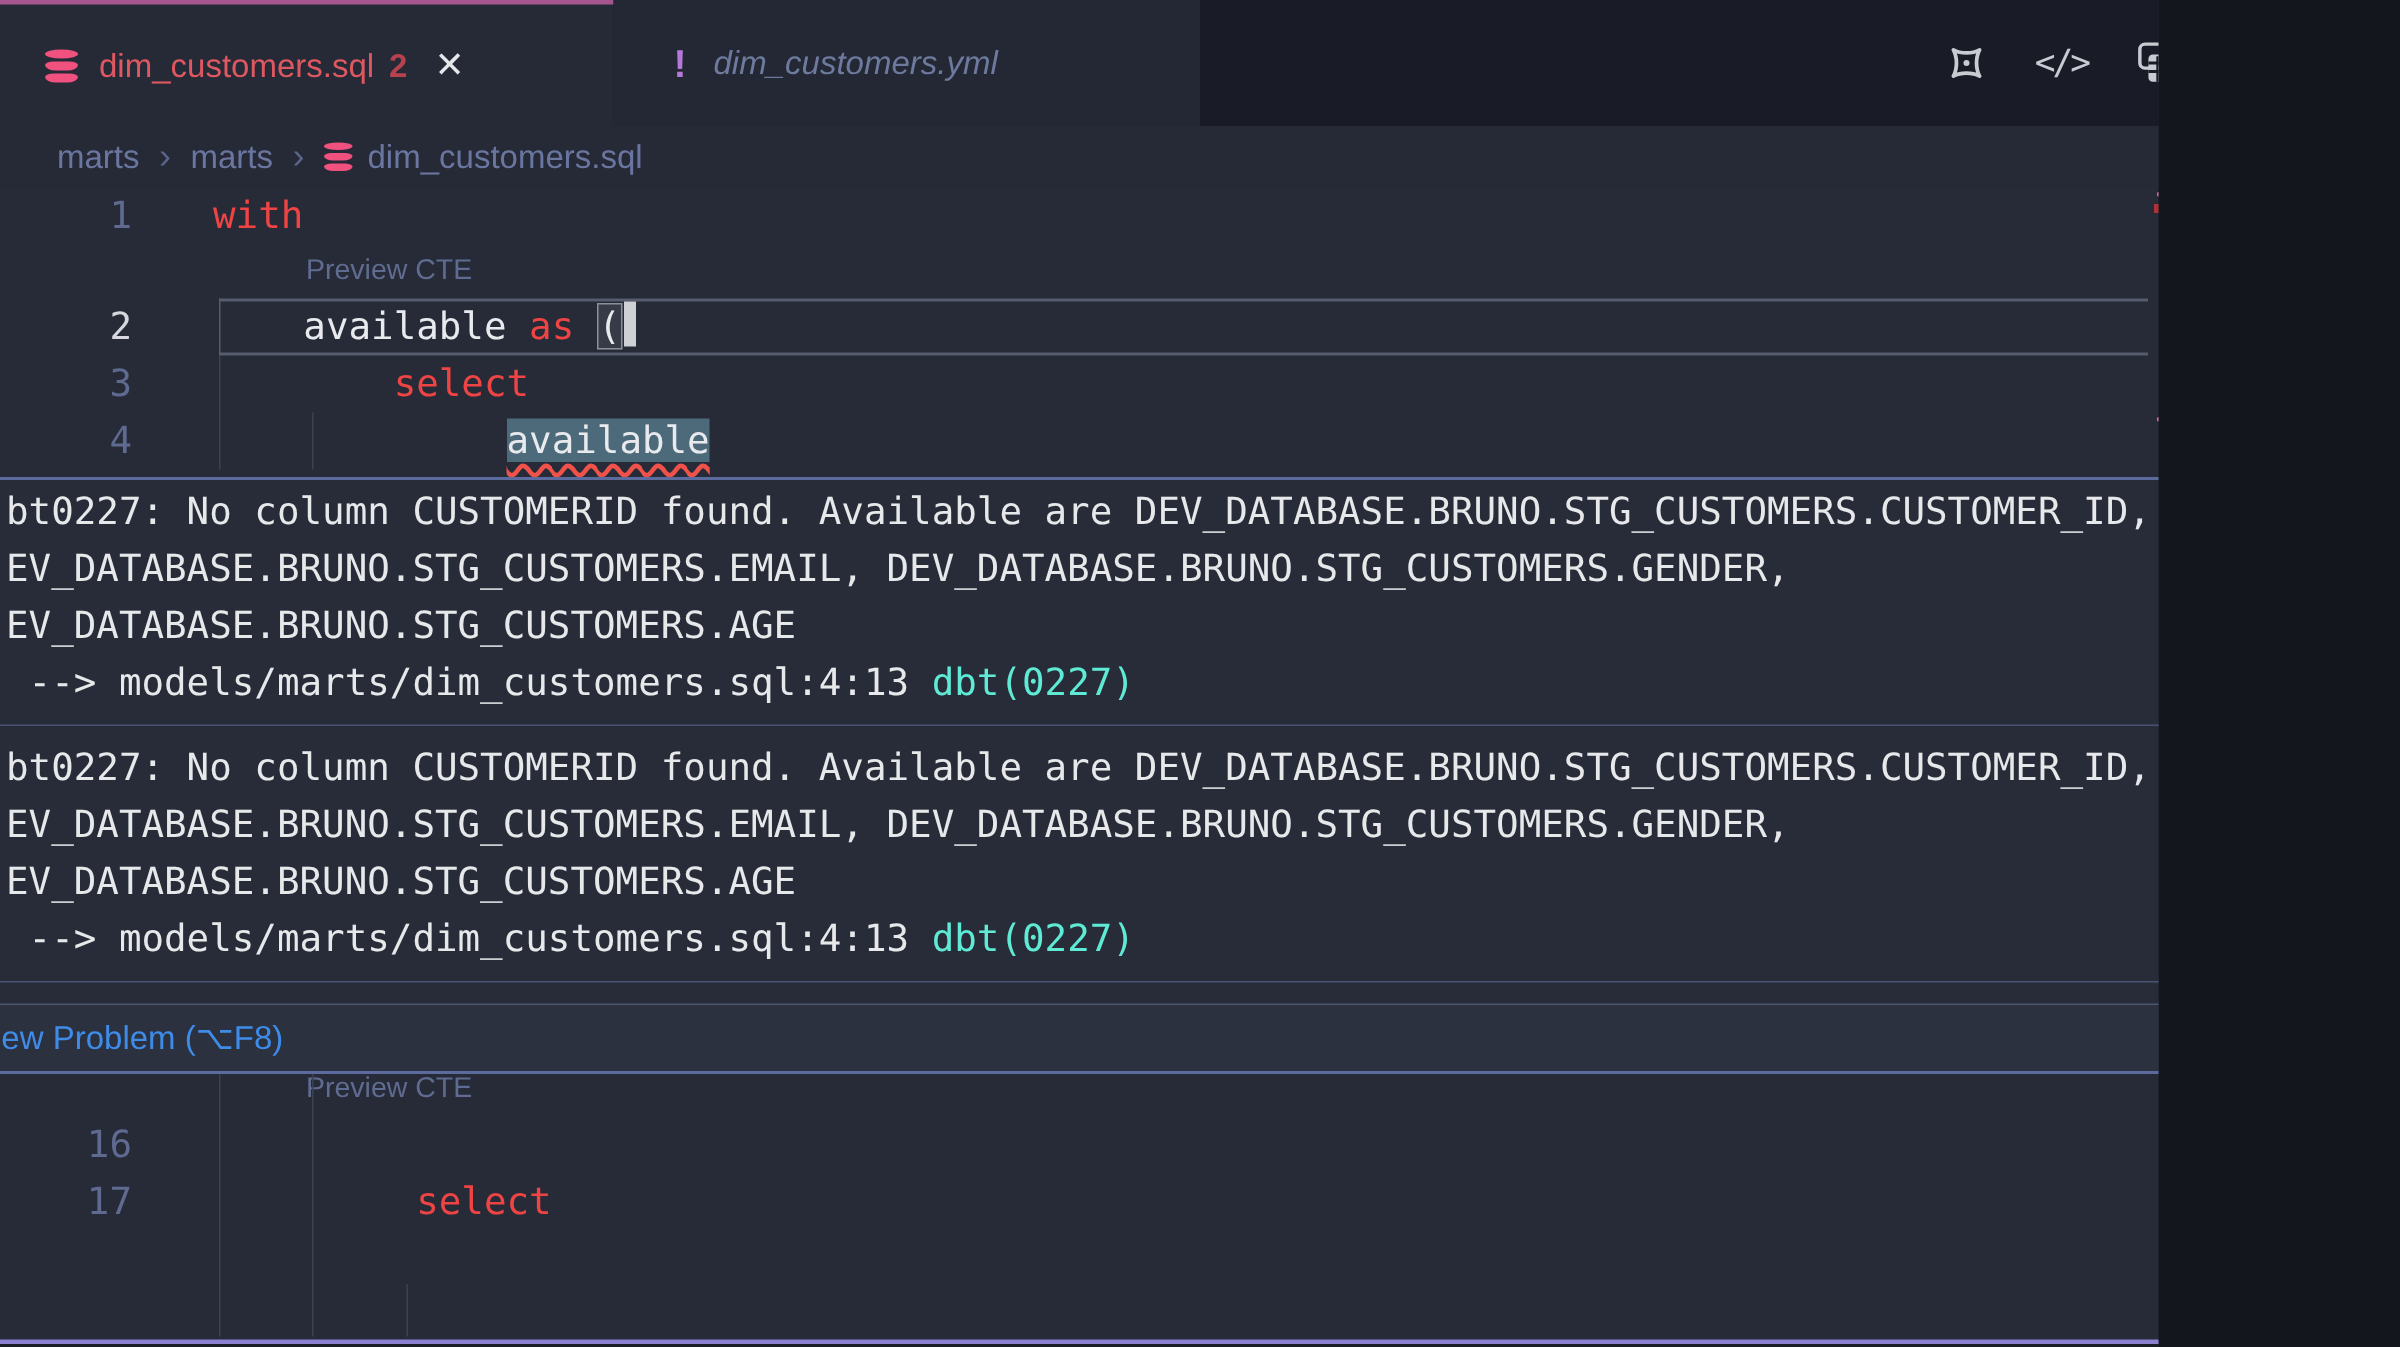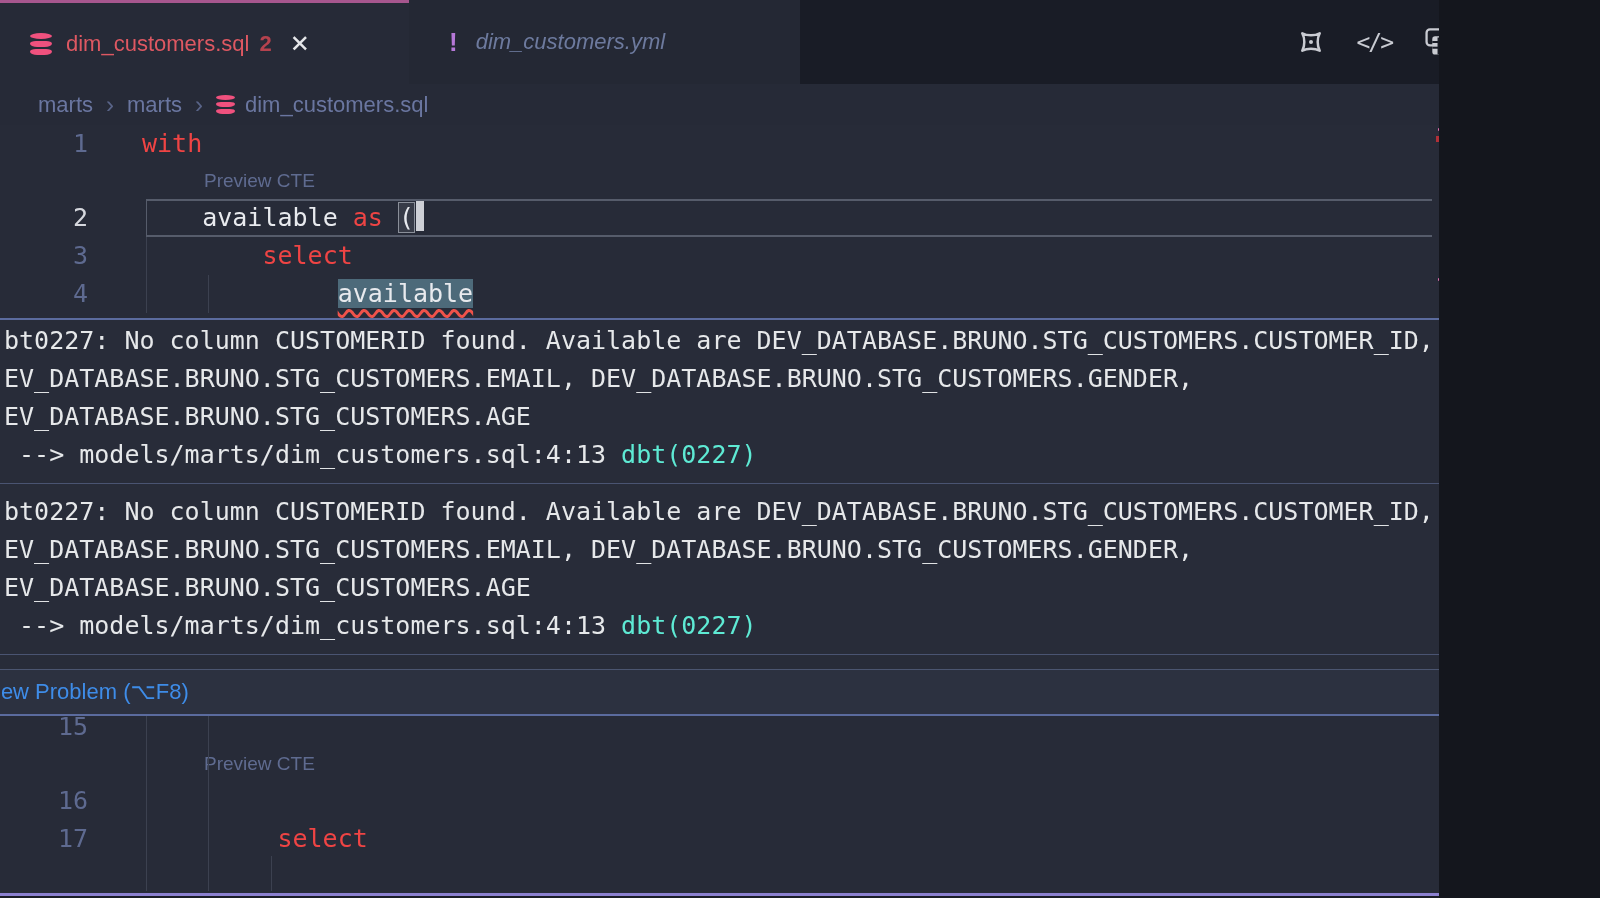--- a/index.html
+++ b/index.html
@@ -242,24 +242,20 @@
         <div class="clip-line">
           <div class="msgline">bt0227: No column CUSTOMERID found. Available are DEV_DATABASE.BRUNO.STG_CUSTOMERS.CUSTOMER_ID,</div>
         </div>
       </div>
     <div class="popup-footer">
       <span class="vp-link">iew Problem (⌥F8)</span>
     </div>
   </div>
 
   <div class="editor-block" id="editor-bottom" style="top:708px">
-      <div class="crow h38">
-        <span class="gutter-num">15</span>
-        <span class="codeline"></span>
-      </div>
       <div class="crow h36">
         <span class="codelens-link">Preview CTE</span>
       </div>
       <div class="crow h38">
         <span class="gutter-num">16</span>
       </div>
       <div class="crow h38">
         <span class="gutter-num">17</span>
         <span class="codeline">         <span class="tok-kw">select</span></span>
       </div>

